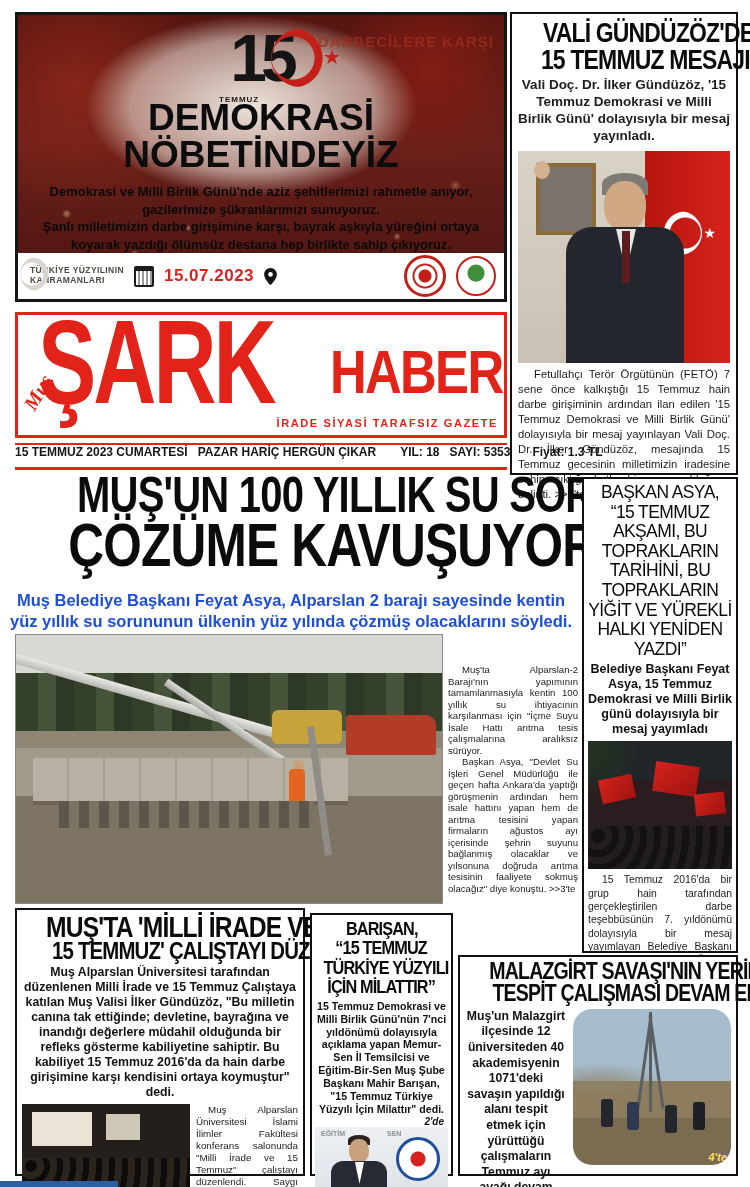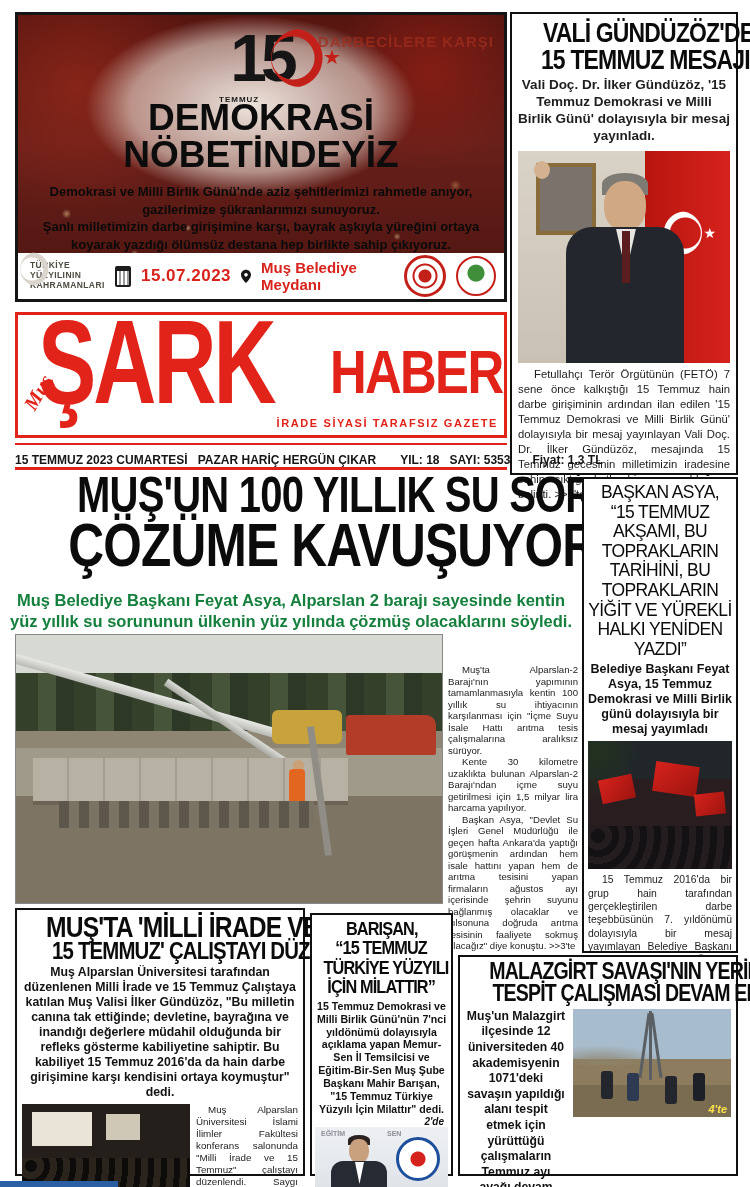--- a/index.html
+++ b/index.html
@@ -70,30 +70,30 @@
   
   .masthead{left:15px;top:312px;width:492px;height:126px;border:3px solid #e2231a;background:#fff;}
   .mh-city{position:absolute;left:2px;top:66px;color:#e2231a;font-family:"Liberation Serif",serif;font-style:italic;font-weight:bold;font-size:20px;transform:rotate(-60deg);}
   .mh-sark{position:absolute;left:20px;top:-12px;color:#e2231a;font-weight:bold;font-size:118px;letter-spacing:-4px;line-height:1;transform:scaleX(.74);transform-origin:left;}
   .mh-slogan{position:absolute;right:5px;top:6px;background:#e2231a;color:#fff;font-style:italic;font-weight:bold;font-size:14.5px;padding:2px 10px;}
   .mh-haber{position:absolute;right:2px;top:26px;color:#e2231a;font-weight:bold;font-size:62px;letter-spacing:-2px;line-height:1;transform:scaleX(.82);transform-origin:right;}
   .mh-tag{position:absolute;right:6px;bottom:6px;color:#e2231a;font-weight:bold;font-size:11px;letter-spacing:1.6px;}
 
   
   .dateline{left:15px;top:443px;width:492px;height:27px;border-top:2px solid #e2231a;border-bottom:3px solid #e2231a;
-    display:flex;align-items:flex-end;font-size:12px;font-weight:bold;color:#161616;}
+    display:flex;align-items:flex-start;font-size:12px;font-weight:bold;color:#161616;}
   .dateline span{margin-right:10px;white-space:nowrap;}
   .dl-year{margin-left:14px;}
   .dl-price{margin-left:12px;}
 
   
   .lead-hl{left:2px;top:472px;width:576px;}
   .lead-hl .l1{font-size:50px;}
   .lead-hl .l2{font-size:62px;margin-top:-4px;}
-  .lead-sub{left:6px;top:590px;width:570px;font-size:16.5px;font-weight:bold;line-height:1.25;color:#15803d;}
+  .lead-sub{left:6px;top:590px;width:570px;font-size:16.5px;font-weight:bold;line-height:1.25;color:#1d4ed8;}
   .lead-photo{left:15px;top:634px;width:428px;height:270px;background:linear-gradient(180deg,#d7dad2 0 14%,#c8cfc2 14% 16%,#3e4a33 16% 34%,#8e8573 34% 42%,#a09a8a 42% 60%,#7d7464 60% 100%);overflow:hidden;border:1px solid #888;}
   .lp-trees{position:absolute;left:0;top:14%;width:100%;height:22%;background:repeating-linear-gradient(90deg,#35402b 0 22px,#46543a 22px 40px,#2d3826 40px 58px);}
   .lp-wall{position:absolute;left:4%;top:46%;width:74%;height:16%;background:repeating-linear-gradient(90deg,#b6b1a3 0 34px,#a39e8f 34px 36px);box-shadow:0 4px 0 #6c6355;}
   .lp-boom{position:absolute;left:-10px;top:6%;width:300px;height:10px;background:linear-gradient(#e9e9e6,#b9b9b4);transform:rotate(16deg);transform-origin:left;}
   .lp-boom2{position:absolute;left:150px;top:16%;width:200px;height:8px;background:linear-gradient(#dcdcd8,#a8a8a2);transform:rotate(34deg);transform-origin:left;}
   .lp-pipe{position:absolute;left:300px;top:34%;width:7px;height:130px;background:#8f8d86;transform:rotate(-8deg);}
   .lp-truck{position:absolute;right:6px;top:30%;width:90px;height:40px;background:#b23c28;border-radius:4px 10px 2px 2px;}
   .lp-truck2{position:absolute;right:100px;top:28%;width:70px;height:34px;background:#c8a23a;border-radius:6px;}
   .lp-worker{position:absolute;left:64%;top:50%;width:16px;height:38px;background:#e2661f;border-radius:4px;}
   .lp-worker-head{position:absolute;left:65%;top:46.5%;width:11px;height:11px;border-radius:50%;background:#caa078;}
@@ -144,21 +144,21 @@
   .bp-head{position:absolute;left:34px;top:12px;width:20px;height:24px;border-radius:46%;background:#c9a07e;}
   .bp-hair{position:absolute;left:33px;top:8px;width:22px;height:10px;border-radius:50% 50% 0 0;background:#2b2220;}
   .bp-body{position:absolute;left:16px;top:34px;width:56px;height:30px;border-radius:12px 12px 0 0;background:#252a33;}
   .bp-shirt{position:absolute;left:40px;top:35px;width:9px;height:22px;background:#fff;clip-path:polygon(0 0,100% 0,50% 100%);}
 
   
   .malbox{left:458px;top:955px;width:280px;height:221px;padding:4px 5px;}
   .mal-hl{font-size:23px;}
   .mal-row{display:flex;gap:6px;margin-top:4px;}
   .mal-col{width:102px;font-size:12.2px;font-weight:bold;text-align:center;line-height:1.28;flex:0 0 auto;}
-  .mal-photo{position:relative;flex:1;height:108px;background:linear-gradient(180deg,#a7bccd 0 46%,#8d7c5d 46% 70%,#7a6c50 70%);overflow:hidden;}
+  .mal-photo{position:relative;flex:1;height:156px;background:linear-gradient(180deg,#a7bccd 0 46%,#8d7c5d 46% 70%,#7a6c50 70%);overflow:hidden;border-radius:19px;}
   .mp-pylon1{position:absolute;left:48%;top:2%;width:3px;height:64%;background:#5a5f63;}
   .mp-pylon2{position:absolute;left:44%;top:4%;width:3px;height:60%;background:#5a5f63;transform:rotate(8deg);}
   .mp-pylon3{position:absolute;left:52%;top:4%;width:3px;height:60%;background:#5a5f63;transform:rotate(-8deg);}
   .mp-hill{position:absolute;left:0;top:34%;width:60%;height:18%;background:radial-gradient(ellipse at 30% 100%,#8d8268,transparent 70%);}
   .mp-fig{position:absolute;width:12px;height:28px;border-radius:3px;background:#23262c;}
   .mp-f1{left:18%;top:58%;}
   .mp-f2{left:34%;top:60%;background:#2e3a52;}
   .mp-f3{left:58%;top:62%;}
   .mp-f4{left:76%;top:60%;background:#1d2026;}
   .mp-ref{position:absolute;right:4px;bottom:2px;color:#ffe14d;font-style:italic;font-weight:bold;font-size:11px;}
@@ -188,21 +188,20 @@
       <div class="badge">
         <span class="moon"></span>
         <div>TÜRKİYE YÜZYILININ</div>
         <div>KAHRAMANLARI</div>
       </div>
       <div class="ic-cal"></div>
       <div class="foot-date">15.07.2023</div>
       <svg width="13" height="17" viewBox="0 0 12 16">
           <path d="M6 0C2.7 0 0 2.7 0 6c0 4.5 6 10 6 10s6-5.5 6-10C12 2.7 9.3 0 6 0zm0 8.2A2.2 2.2 0 1 1 6 3.8a2.2 2.2 0 0 1 0 4.4z" fill="#151515"></path>
         </svg>
-      <div class="foot-venue">Muş Belediye Meydanı</div>
       <div style="flex:1"></div>
       <div class="seal seal1"></div>
       <div class="seal seal2"></div>
     </div>
   </div>
 
   <div class="nbox valibox">
     <div class="center hl">
       <span class="cx vali-hl">VALİ GÜNDÜZÖZ'DEN</span><br>
       <span class="cx vali-hl">15 TEMMUZ MESAJI</span>
@@ -254,21 +253,20 @@
     <div class="lp-truck2"></div>
     <div class="lp-wall"></div>
     <div class="lp-pipe"></div>
     <div class="lp-worker-head"></div>
     <div class="lp-worker"></div>
     <div class="lp-form"></div>
   </div>
 
   <div class="abs lead-col jtext">
       <p>Muş'ta Alparslan-2 Barajı'nın yapımının tamamlanmasıyla kentin 100 yıllık su ihtiyacının karşılanması için "İçme Suyu İsale Hattı arıtma tesis çalışmalarına aralıksız sürüyor.</p>
-      <p>Kente 30 kilometre uzaklıkta bulunan Alparslan-2 Barajı'ndan içme suyu getirilmesi için 1,5 milyar lira harcama yapılıyor.</p>
       <p>Başkan Asya, "Devlet Su İşleri Genel Müdürlüğü ile geçen hafta Ankara'da yaptığı görüşmenin ardından hem isale hattını yapan hem de arıtma tesisini yapan firmaların ağustos ayı içerisinde şehrin suyunu bağlanmış olacaklar ve yılsonuna doğruda arıtma tesisinin faaliyete sokmuş olacağız" diye konuştu. &gt;&gt;3'te</p>
     </div>
 
   <div class="nbox asyabox">
     <div class="asya-hl">BAŞKAN ASYA, “15 TEMMUZ AKŞAMI, BU TOPRAKLARIN TARİHİNİ, BU TOPRAKLARIN YİĞİT VE YÜREKLİ HALKI YENİDEN YAZDI”</div>
     <div class="asya-sub">Belediye Başkanı Feyat Asya, 15 Temmuz Demokrasi ve Milli Birlik günü dolayısıyla bir mesaj yayımladı</div>
     <div class="asya-photo">
       <div class="ap-tree"></div>
       <div class="ap-flag ap-f1"></div>
       <div class="ap-flag ap-f2"></div>

